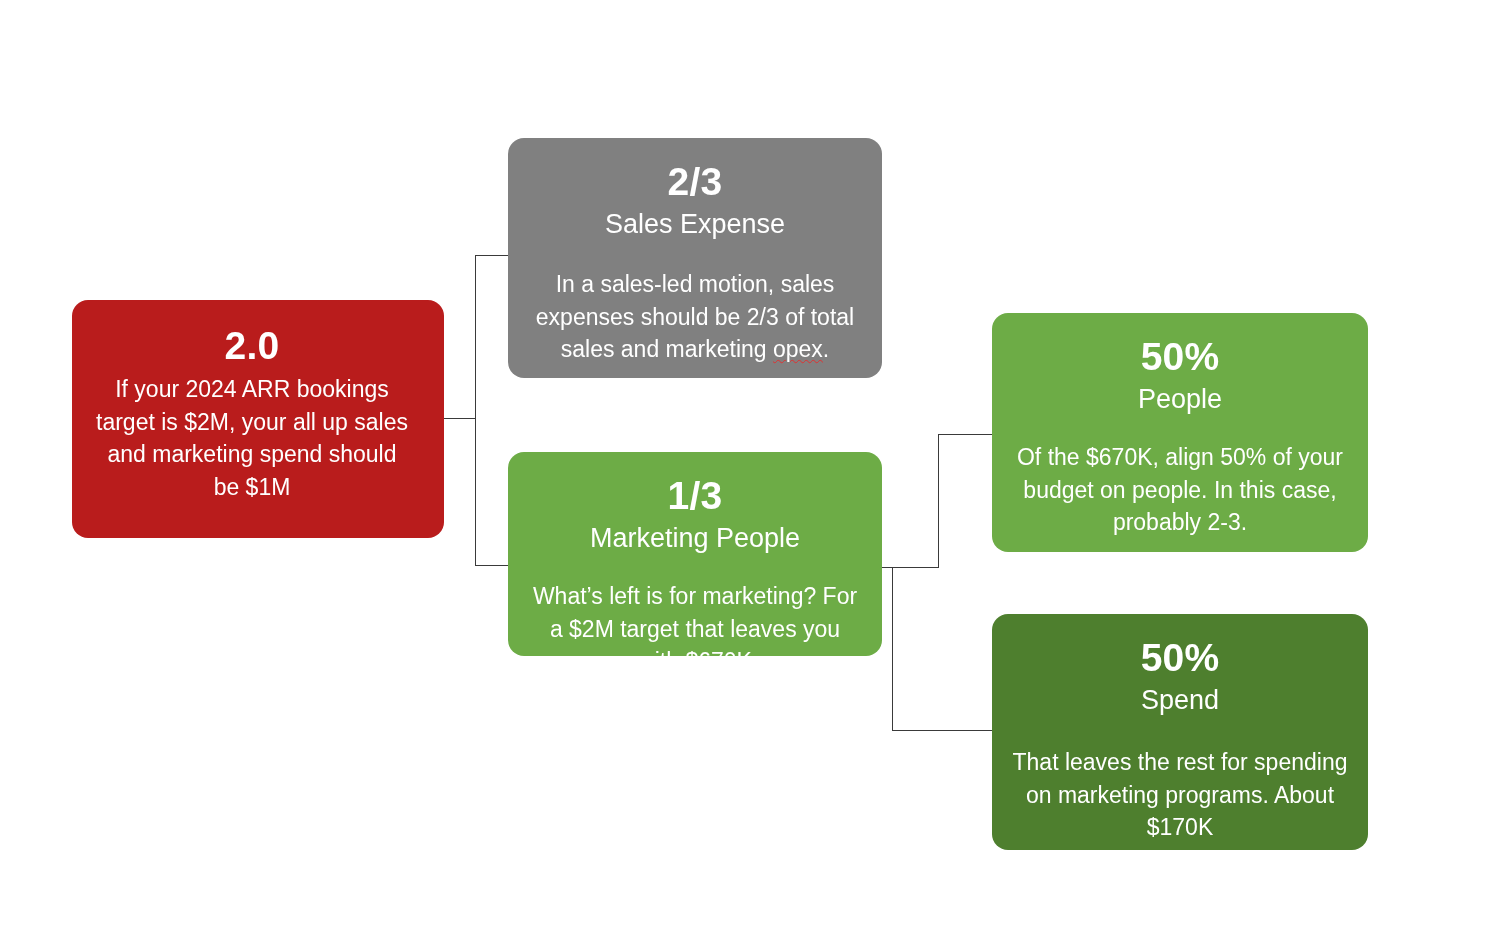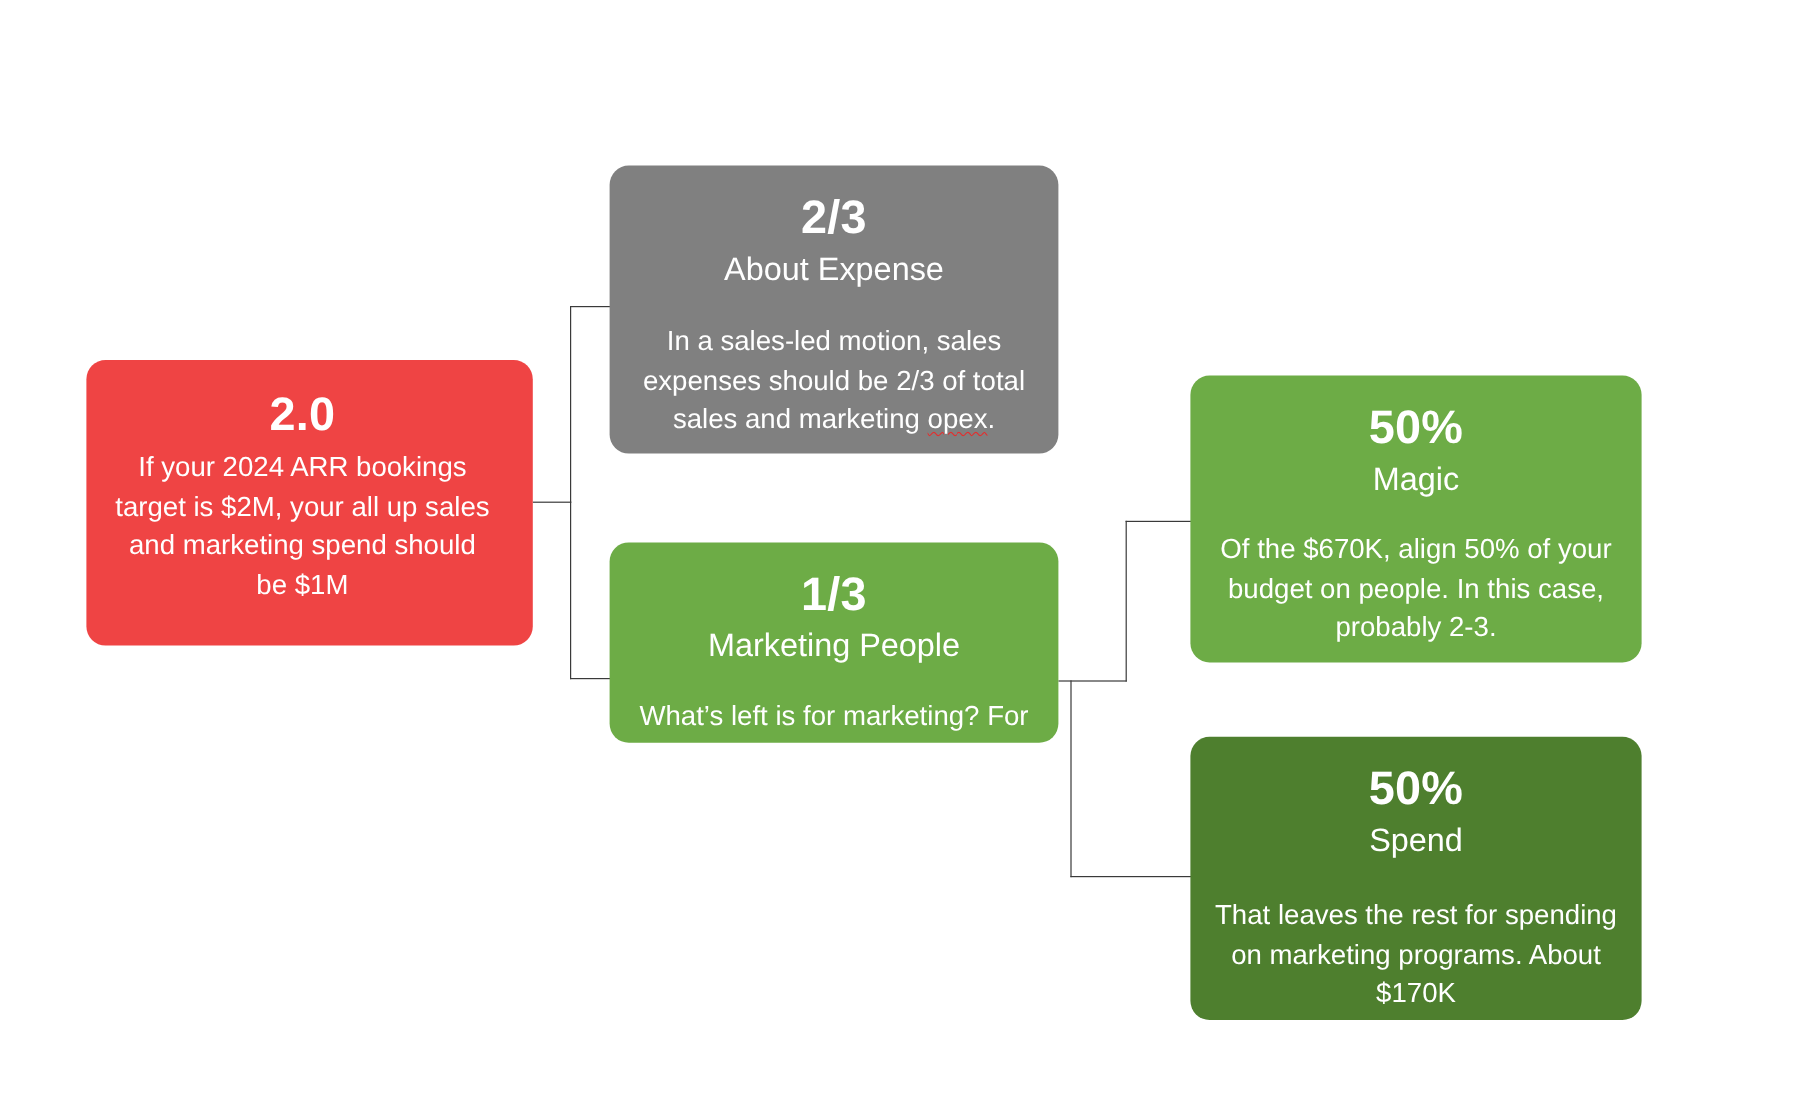--- a/index.html
+++ b/index.html
@@ -54,42 +54,42 @@
   .node .body {
     font-size: 23px;
     font-weight: normal;
     line-height: 1.42;
   }
 
   
   #node-magic-number {
     left: 72px;  top: 300px;
     width: 372px; height: 238px;
-    background: #ef4444;
+    background: #b91c1c;
     padding: 26px 34px 0 22px;
   }
   #node-magic-number .headline { margin-bottom: 8px; }
   #node-magic-number .subtitle { margin-bottom: 26px; }
   #node-magic-number .body { max-width: 340px; }
 
   
   #node-sales-expense {
     left: 508px; top: 138px;
     width: 374px; height: 240px;
     background: #808080;
     padding: 24px 20px 0 20px;
   }
   #node-sales-expense .headline { margin-bottom: 8px; }
   #node-sales-expense .subtitle { margin-bottom: 28px; }
   #node-sales-expense .body { max-width: 344px; }
 
   
   #node-marketing-expense {
     left: 508px; top: 452px;
-    width: 374px; height: 167px;
+    width: 374px; height: 204px;
     background: #6DAC46;
     padding: 24px 20px 0 20px;
   }
   #node-marketing-expense .headline { margin-bottom: 8px; }
   #node-marketing-expense .subtitle { margin-bottom: 26px; }
   #node-marketing-expense .body { max-width: 330px; }
 
   
   #node-people {
     left: 992px; top: 313px;
@@ -141,33 +141,33 @@
   <div class="conn v" style="left:892px; top:567px; height:164px;"></div>
   <div class="conn h" style="left:892px; top:730px; width:101px;"></div>
 
   <div class="node" id="node-magic-number">
     <div class="headline">2.0</div>
     <div class="body"><span>If your 2024 ARR bookings target is $2M, your </span><span class="u-underline">all up</span><span> sales and marketing spend should be $1M</span></div>
   </div>
 
   <div class="node" id="node-sales-expense">
     <div class="headline">2/3</div>
-    <div class="subtitle">About Expense</div>
+    <div class="subtitle">Sales Expense</div>
     <div class="body"><span>In a sales-led motion, sales expenses should be 2/3 of total sales and marketing </span><span class="spellcheck">opex</span><span>.</span></div>
   </div>
 
   <div class="node" id="node-marketing-expense">
     <div class="headline">1/3</div>
     <div class="subtitle">Marketing People</div>
     <div class="body">What’s left is for marketing?  For a $2M target that leaves you with $670K</div>
   </div>
 
   <div class="node" id="node-people">
     <div class="headline">50%</div>
-    <div class="subtitle">Magic</div>
+    <div class="subtitle">People</div>
     <div class="body">Of the $670K, align 50% of your budget on people.  In this case, probably 2-3.</div>
   </div>
 
   <div class="node" id="node-spend">
     <div class="headline">50%</div>
     <div class="subtitle">Spend</div>
     <div class="body">That leaves the rest for spending on marketing programs.   About $170K</div>
   </div>
 
 </div>

